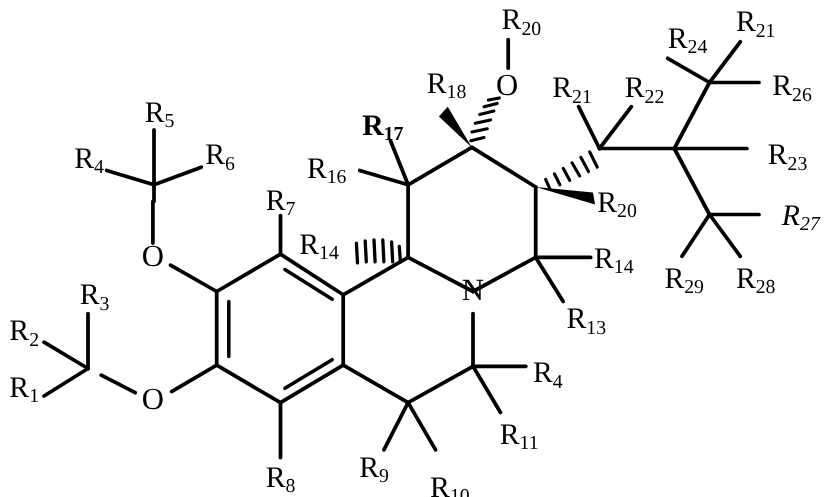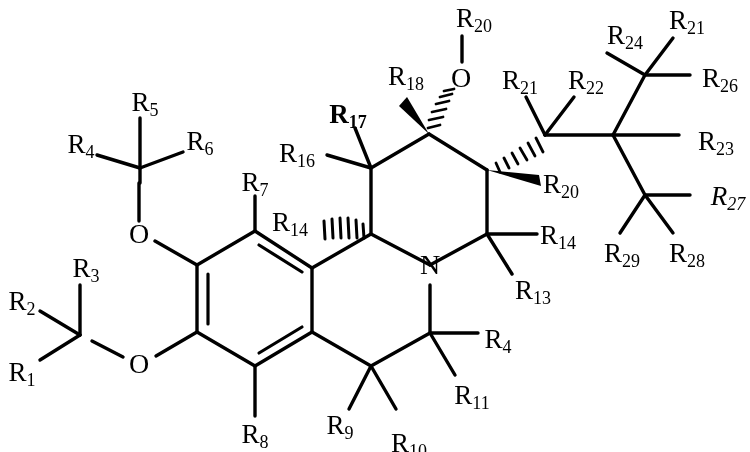--- a/index.html
+++ b/index.html
@@ -180,21 +180,21 @@
       </g>
 
     </g>
   </svg>
 
   <span class="lbl atom-o" style="left:139px; top:364px;">O</span>
   <span class="lbl atom-o" style="left:139px; top:234px;">O</span>
   <span class="lbl atom-o" style="left:461px; top:78px;">O</span>
   <span class="lbl atom-n" style="left:430px; top:265px;">N</span>
 
-  <span class="lbl" style="left:22px;  top:372px;">R<sub>1</sub></span>
+  <span class="lbl" style="left:22px;  top:352px;">R<sub>1</sub></span>
   <span class="lbl" style="left:22px;  top:301px;">R<sub>2</sub></span>
   <span class="lbl" style="left:86px;  top:268px;">R<sub>3</sub></span>
   <span class="lbl" style="left:81px;  top:144px;">R<sub>4</sub></span>
   <span class="lbl" style="left:145px; top:102px;">R<sub>5</sub></span>
   <span class="lbl" style="left:200px; top:141px;">R<sub>6</sub></span>
   <span class="lbl" style="left:255px; top:182px;">R<sub>7</sub></span>
   <span class="lbl" style="left:255px; top:434px;">R<sub>8</sub></span>
   <span class="lbl" style="left:340px; top:425px;">R<sub>9</sub></span>
   <span class="lbl" style="left:409px; top:427px;margin-top:16px;">R<sub>10</sub></span>
   <span class="lbl" style="left:472px; top:395px;">R<sub>11</sub></span>

